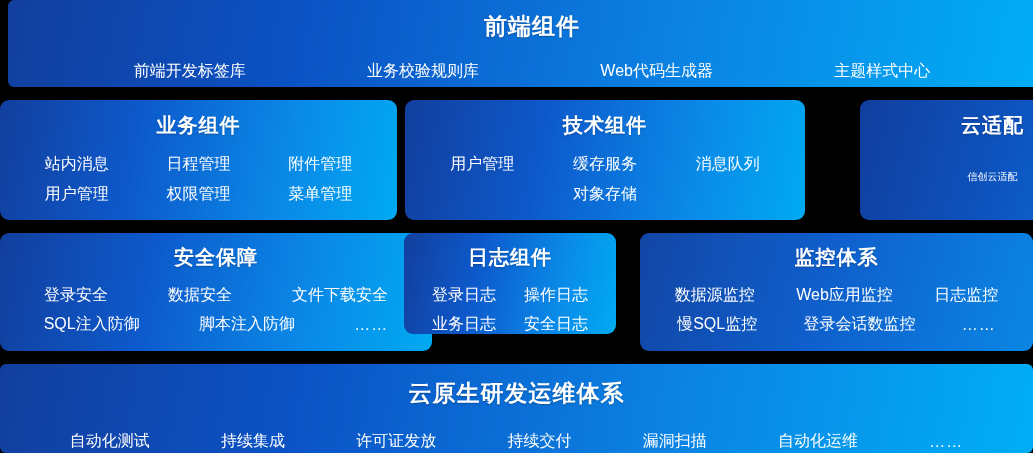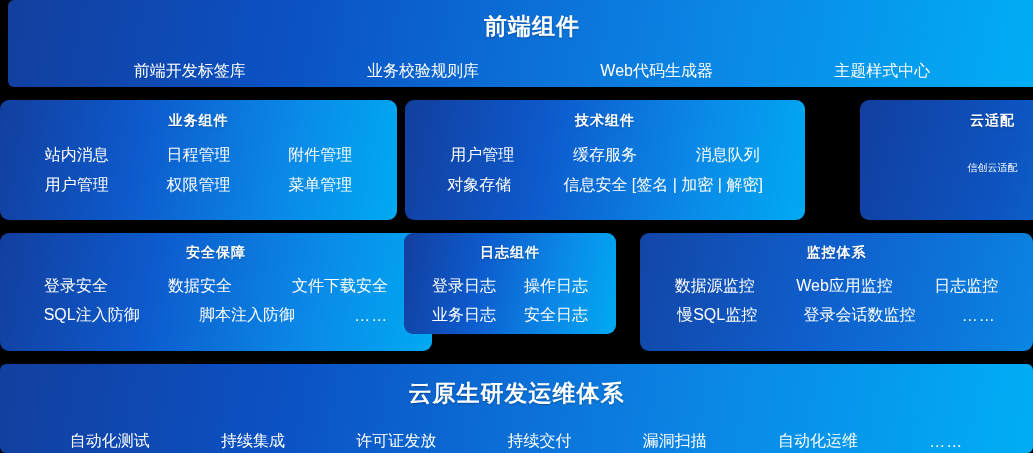--- a/index.html
+++ b/index.html
@@ -45,21 +45,21 @@
     color: #ffffff;
     font-weight: bold;
     letter-spacing: 1px;
     text-shadow: 0 1px 2px rgba(0,0,0,0.25);
   }
   .title-lg { font-size: 23px; }
   .card-title {
     text-align: center;
     color: #ffffff;
     font-weight: bold;
-    font-size: 14px;
+    font-size: 20px;
     letter-spacing: 1px;
     text-shadow: 0 1px 2px rgba(0,0,0,0.22);
   }
 
   
   .items-row {
     display: flex;
     align-items: center;
     color: #ffffff;
     font-size: 14px;
@@ -137,21 +137,20 @@
 
   <div class="panel g-card" id="card-tech">
     <div class="card-title r2">技术组件</div>
     <div class="items-row spread r2-items">
       <span class="item">用户管理</span>
       <span class="item">缓存服务</span>
       <span class="item">消息队列</span>
     </div>
     <div class="items-row spread r2-items2">
       <span class="item">对象存储</span>
-      <span class="item sec-tag">信息安全 [签名 | 加密 | 解密]</span>
     </div>
   </div>
 
   <div class="panel g-card-n" id="card-cloud">
     <div class="card-title r2">云适配</div>
     <div class="solo">信创云适配</div>
   </div>
 
   <div class="panel g-card" id="card-security">
     <div class="card-title r3">安全保障</div>

